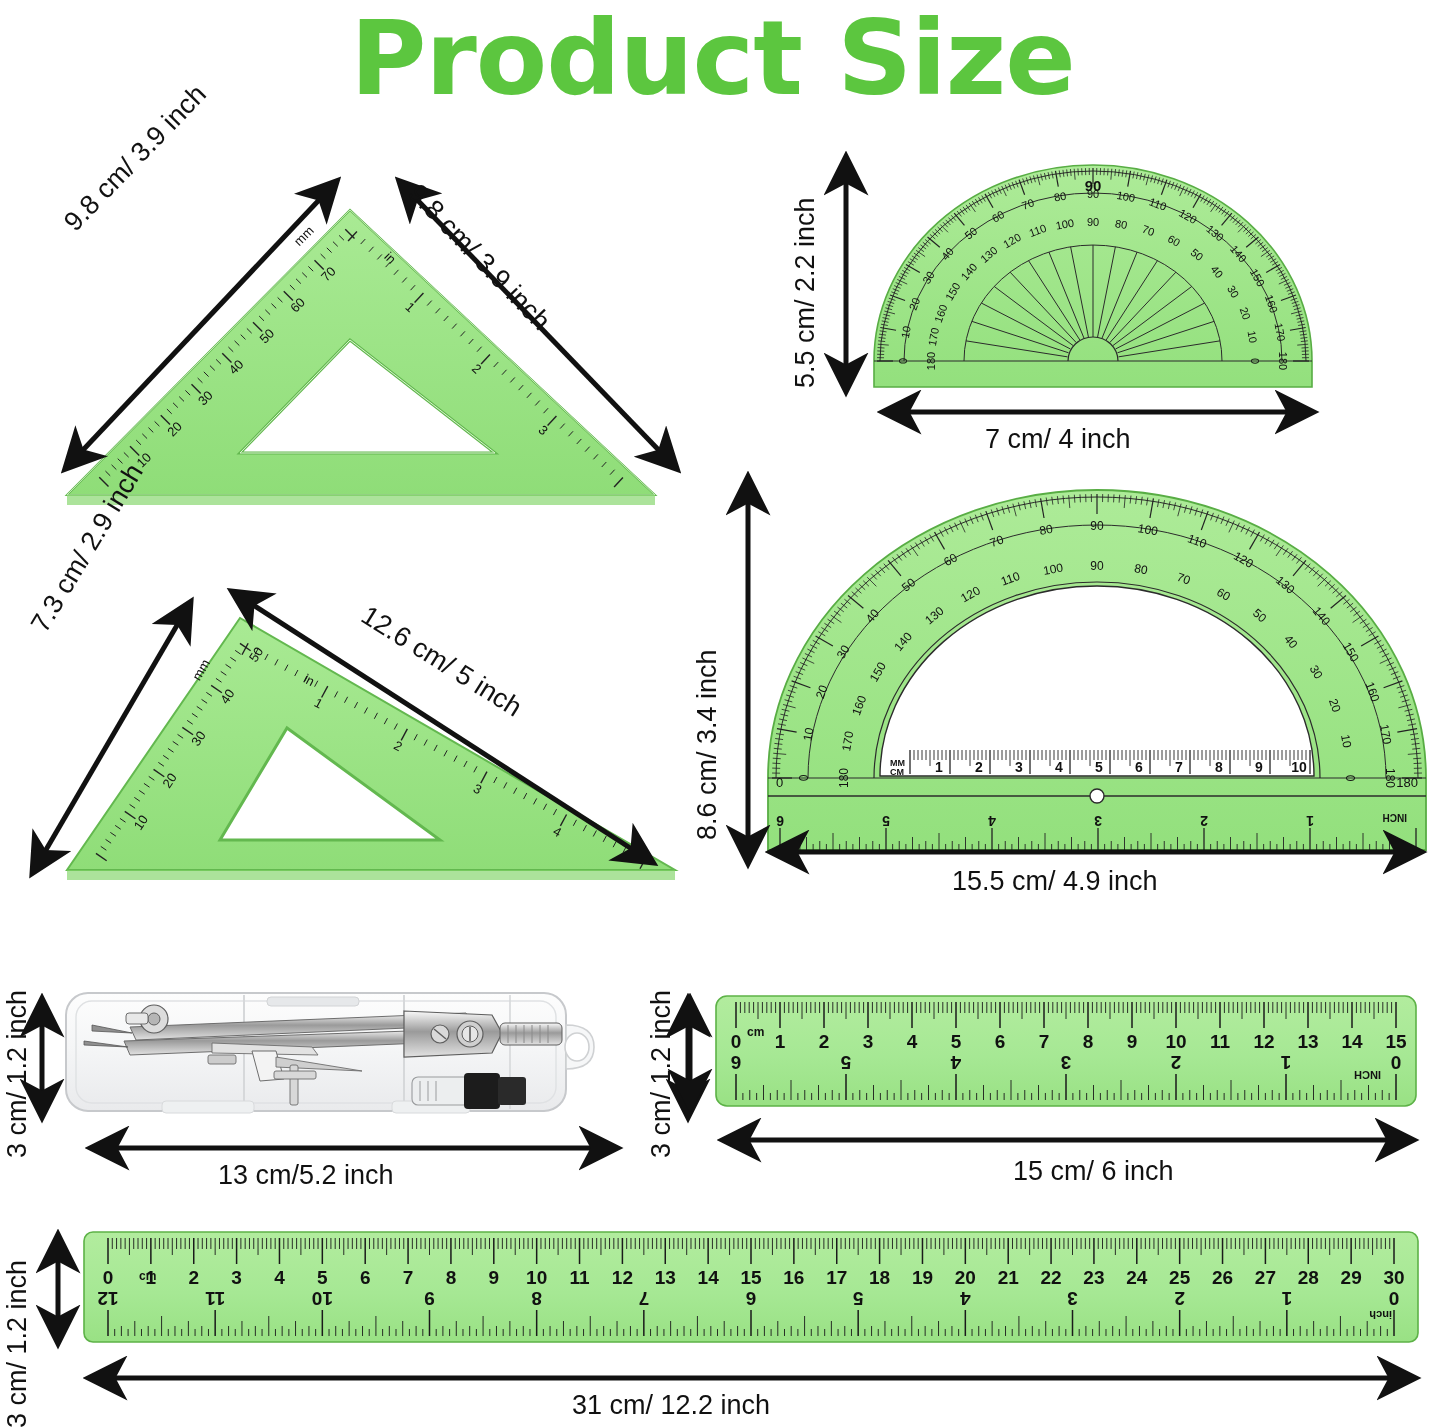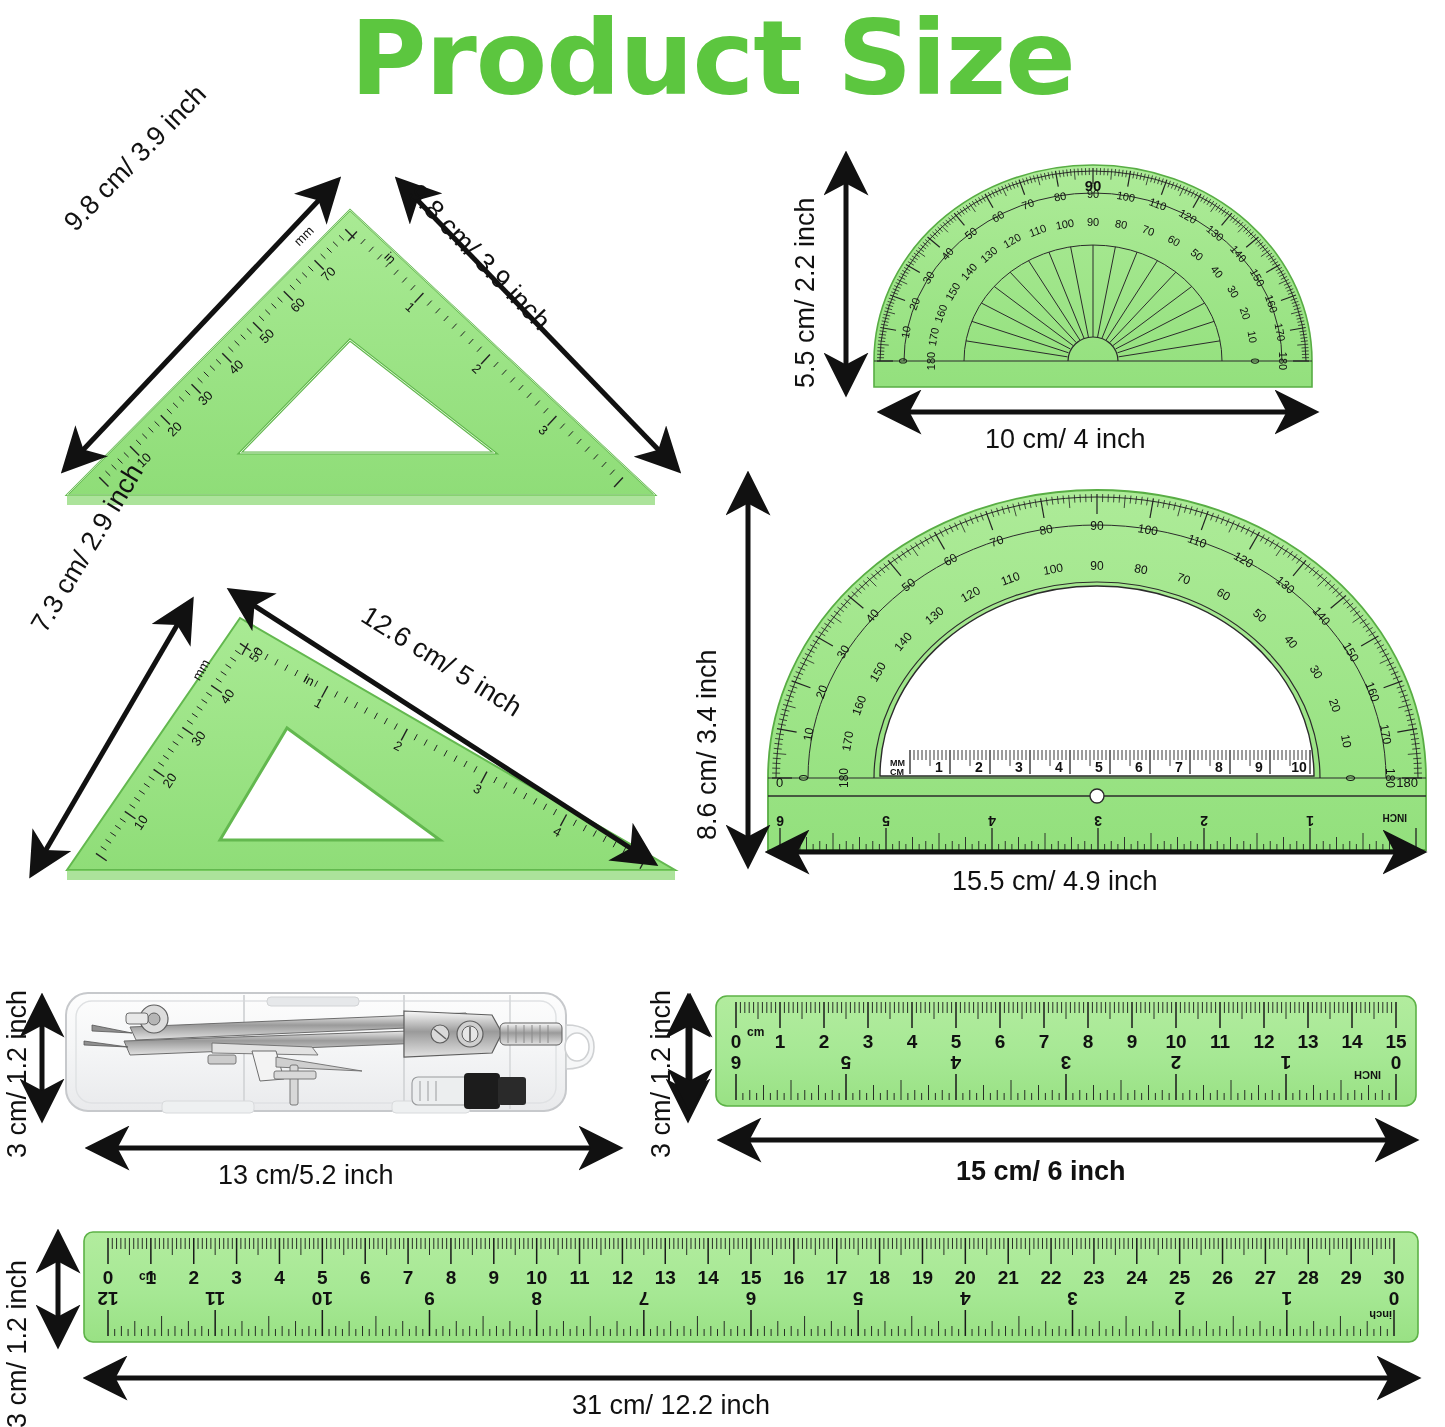--- a/index.html
+++ b/index.html
@@ -1962,29 +1962,29 @@
 <div class="abs dim" style="left:58px;top:216px;transform:rotate(-46deg);transform-origin:left top;">9.8 cm/ 3.9 inch</div>
 
 <div class="abs dim" style="left:424px;top:178px;transform:rotate(46deg);transform-origin:left top;">9.8 cm/ 3.9 inch</div>
 
 <div class="abs dim" style="left:25px;top:622px;transform:rotate(-59deg);transform-origin:left top;">7.3 cm/ 2.9 inch</div>
 
 <div class="abs dim" style="left:372px;top:600px;transform:rotate(32deg);transform-origin:left top;">12.6 cm/ 5 inch</div>
 
 <div class="abs dim vert-rev" style="left:790px;top:148px;height:240px;">5.5 cm/ 2.2 inch</div>
 
-<div class="abs dim" style="left:985px;top:424px;">10 cm/ 4 inch</div>
+<div class="abs dim" style="left:985px;top:424px;">7 cm/ 4 inch</div>
 
 <div class="abs dim vert-rev" style="left:692px;top:490px;height:350px;">8.6 cm/ 3.4 inch</div>
 
 <div class="abs dim" style="left:952px;top:866px;">15.5 cm/ 4.9 inch</div>
 
 <div class="abs dim vert-rev" style="left:2px;top:938px;height:220px;">3 cm/ 1.2 inch</div>
 
 <div class="abs dim vert-rev" style="left:646px;top:938px;height:220px;">3 cm/ 1.2 inch</div>
 
 <div class="abs dim" style="left:218px;top:1160px;">13 cm/5.2 inch</div>
 
-<div class="abs dim" style="left:956px;top:1156px;font-weight:bold;">15 cm/ 6 inch</div>
+<div class="abs dim" style="left:1013px;top:1156px;">15 cm/ 6 inch</div>
 
 <div class="abs dim vert-rev" style="left:2px;top:1208px;height:220px;">3 cm/ 1.2 inch</div>
 
 <div class="abs dim" style="left:572px;top:1390px;">31 cm/ 12.2 inch</div>
 
 </body></html>

